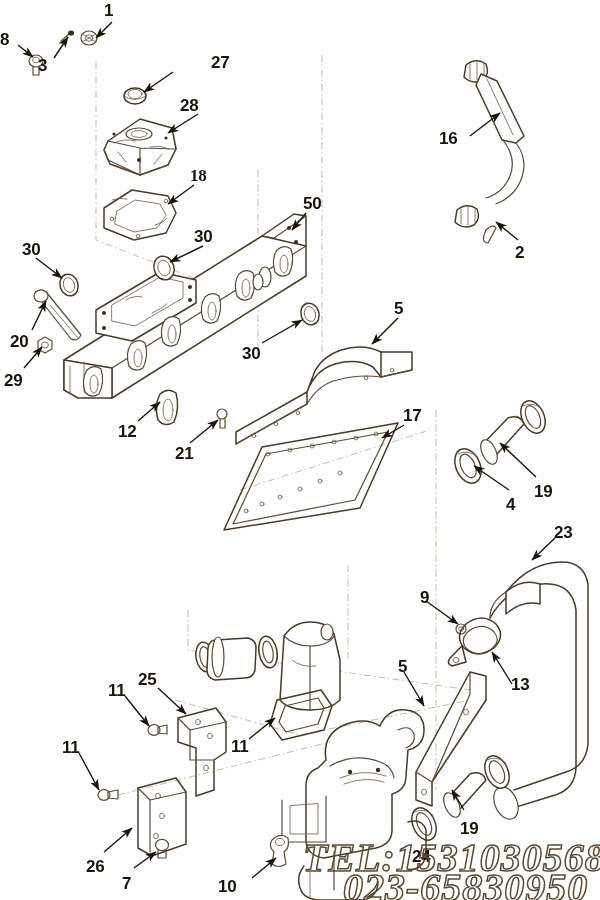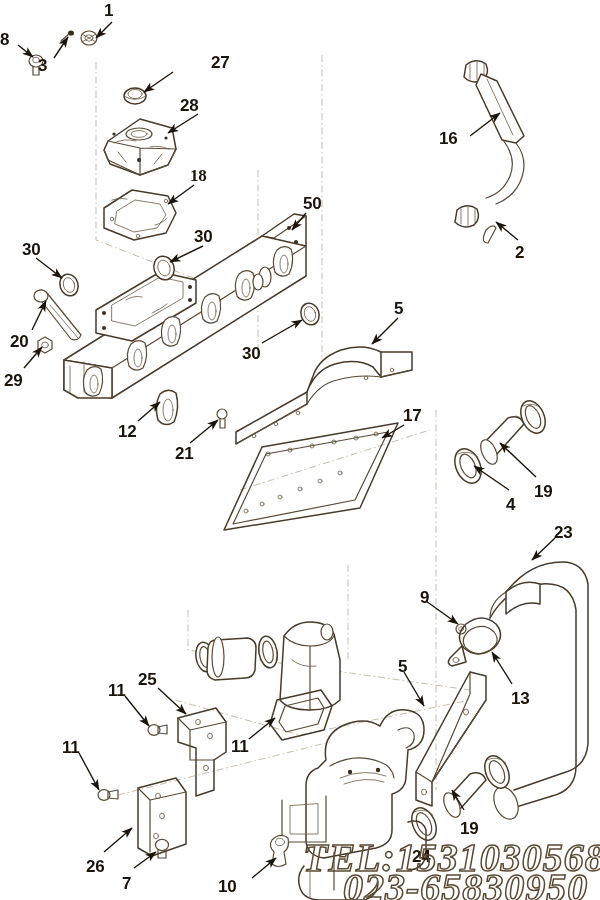--- a/index.html
+++ b/index.html
@@ -421,21 +421,21 @@
   <div class="callout" style="left:4px;top:372px;">29</div>
   <div class="callout" style="left:394px;top:300px;">5</div>
   <div class="callout" style="left:118px;top:423px;text-align:center;">12</div>
   <div class="callout" style="left:175px;top:445px;">21</div>
   <div class="callout" style="left:403px;top:407px;">17</div>
   <div class="callout" style="left:506px;top:496px;">4</div>
   <div class="callout" style="left:534px;top:483px;">19</div>
   <div class="callout" style="left:554px;top:524px;">23</div>
   <div class="callout" style="left:420px;top:589px;">9</div>
   <div class="callout" style="left:398px;top:658px;">5</div>
-  <div class="callout" style="left:511px;top:690px;">13</div>
+  <div class="callout" style="left:511px;top:676px;">13</div>
   <div class="callout" style="left:108px;top:682px;">11</div>
   <div class="callout" style="left:138px;top:671px;">25</div>
   <div class="callout" style="left:231px;top:738px;">11</div>
   <div class="callout" style="left:62px;top:739px;">11</div>
   <div class="callout" style="left:86px;top:858px;">26</div>
   <div class="callout" style="left:122px;top:875px;">7</div>
   <div class="callout" style="left:218px;top:878px;text-align:right;">10</div>
   <div class="callout" style="left:460px;top:820px;">19</div>
   <div class="callout" style="left:412px;top:848px;">24</div>
 

